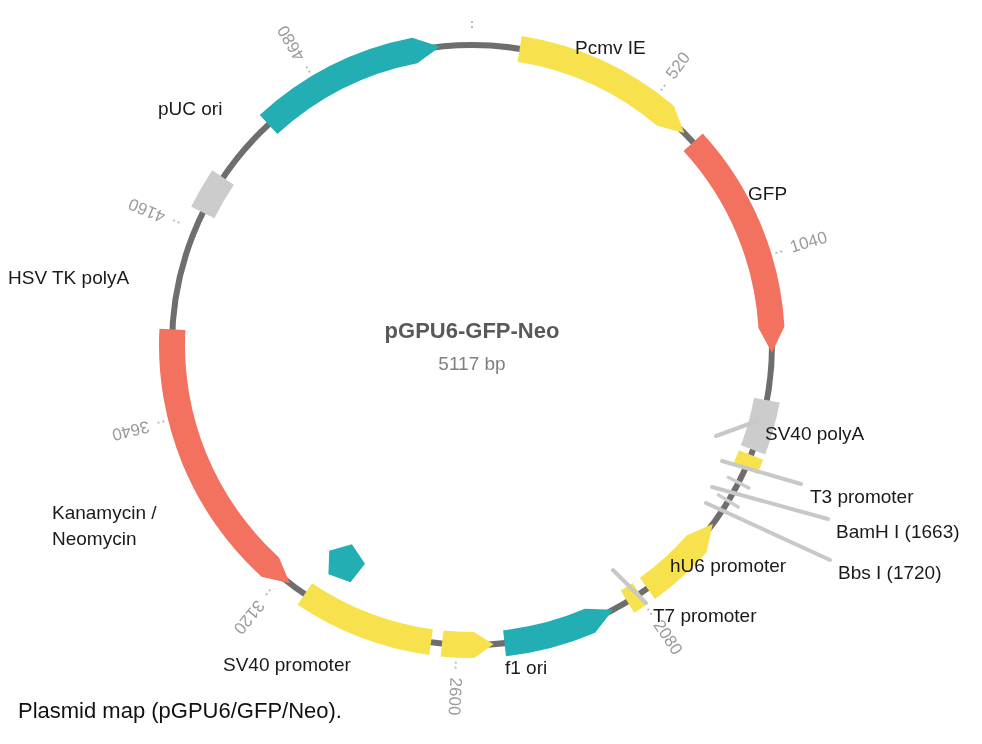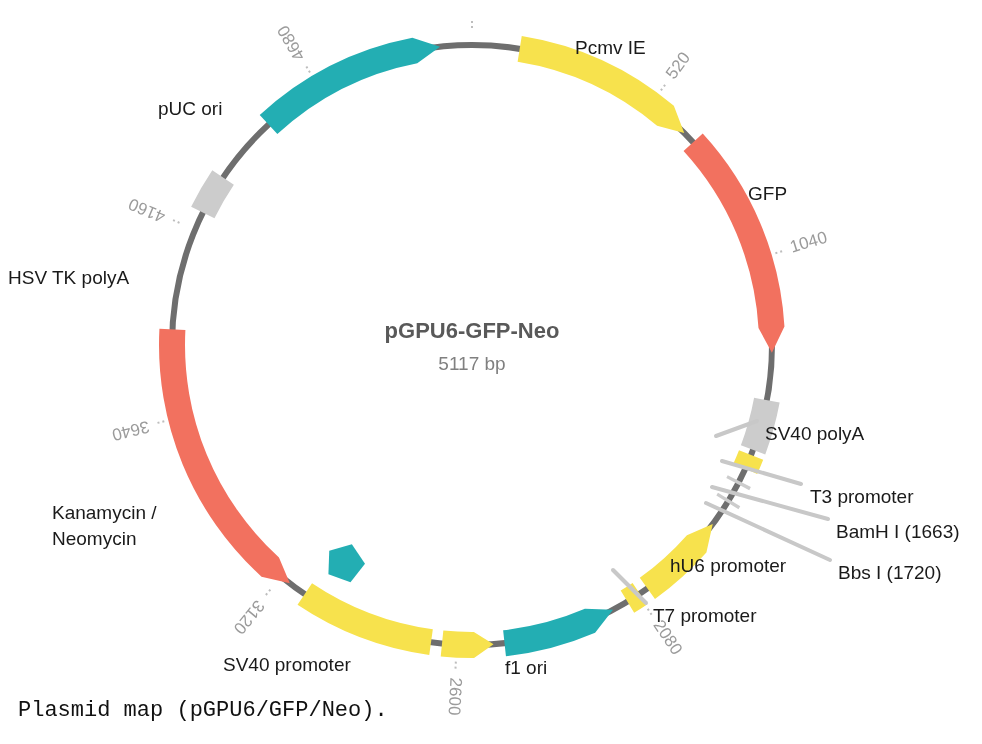--- a/index.html
+++ b/index.html
@@ -3,21 +3,21 @@
 <meta charset="utf-8">
 <style>
   html,body{margin:0;padding:0;background:#ffffff;}
   body{width:982px;height:744px;font-family:"Liberation Sans",sans-serif;overflow:hidden;}
   #stage{position:relative;width:982px;height:744px;background:#fff;}
   svg.map{position:absolute;left:0;top:0;width:982px;height:744px;display:block;}
   .feat-label{font-family:"Liberation Sans",sans-serif;font-size:19px;fill:#1a1a1a;}
   .tick-label{font-family:"Liberation Sans",sans-serif;font-size:17px;fill:#9b9b9b;}
   .plasmid-name{font-family:"Liberation Sans",sans-serif;font-size:22px;font-weight:bold;fill:#595959;}
   .plasmid-size{font-family:"Liberation Sans",sans-serif;font-size:19px;fill:#808080;}
-  .caption{position:absolute;left:18px;top:698px;font-size:22px;color:#111;font-family:Liberation Mono, monospace;}
+  .caption{position:absolute;left:18px;top:698px;font-size:22px;color:#111;font-family:Liberation Sans, sans-serif;}
   .lead{stroke:#c8c8c8;stroke-width:4;stroke-linecap:round;}
   .tickmark{stroke:#bdbdbd;stroke-width:2;stroke-linecap:butt;}
 </style>
 </head>
 <body>
 
 <div id="stage">
   <svg class="map" viewBox="0 0 982 744">
     <g>
       <circle id="backbone" cx="472" cy="345" r="300" fill="none" stroke="#6e6e6e" stroke-width="6"></circle>

